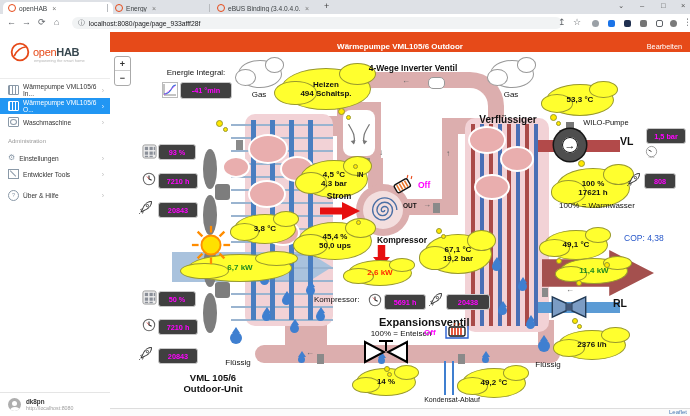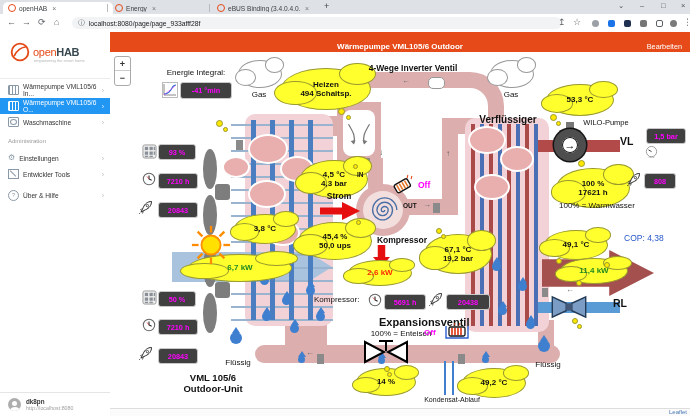--- a/index.html
+++ b/index.html
@@ -460,20 +460,21 @@
     <div class="sensor" style="left:432px;top:236px;width:6px;height:9px;"></div>
     <div class="garr" style="left:456px;top:234px;">←</div>
     <div class="ic" style="left:440px;top:242px;z-index:6;">
       <svg width="38" height="26" viewBox="0 0 40 28">
         <path d="M2 3 L17 10 L17 18 L2 25 Z" fill="#7b9cc4" stroke="#223a55" stroke-width="1.5"></path>
         <path d="M38 3 L23 10 L23 18 L38 25 Z" fill="#7b9cc4" stroke="#223a55" stroke-width="1.5"></path>
         <rect x="17" y="10" width="6" height="8" fill="#44597a"></rect>
       </svg>
     </div>
     <div class="lbl b" style="left:503px;top:245px;font-size:10.5px;">RL</div>
+    <div class="cl" style="left:448px;top:278px;width:66px;height:28px;">2376 l/h</div>
     <div class="drop" style="left:428px;top:288px;width:12px;height:12px;"></div>
     <div class="lbl c" style="left:412px;top:308px;width:52px;">Flüssig</div>
     <div class="cl" style="left:352px;top:316px;width:62px;height:28px;">49,2 °C</div>
 
     <div class="garr" style="left:196px;top:297px;">←</div>
     <div class="sensor" style="left:207px;top:302px;"></div>
     <div class="sensor" style="left:348px;top:302px;"></div>
     <div class="lbl" style="left:204px;top:243px;">Kompressor:</div>
     <div class="ic" style="left:258px;top:241px;">
       <svg width="14" height="14" viewBox="0 0 16 16">

